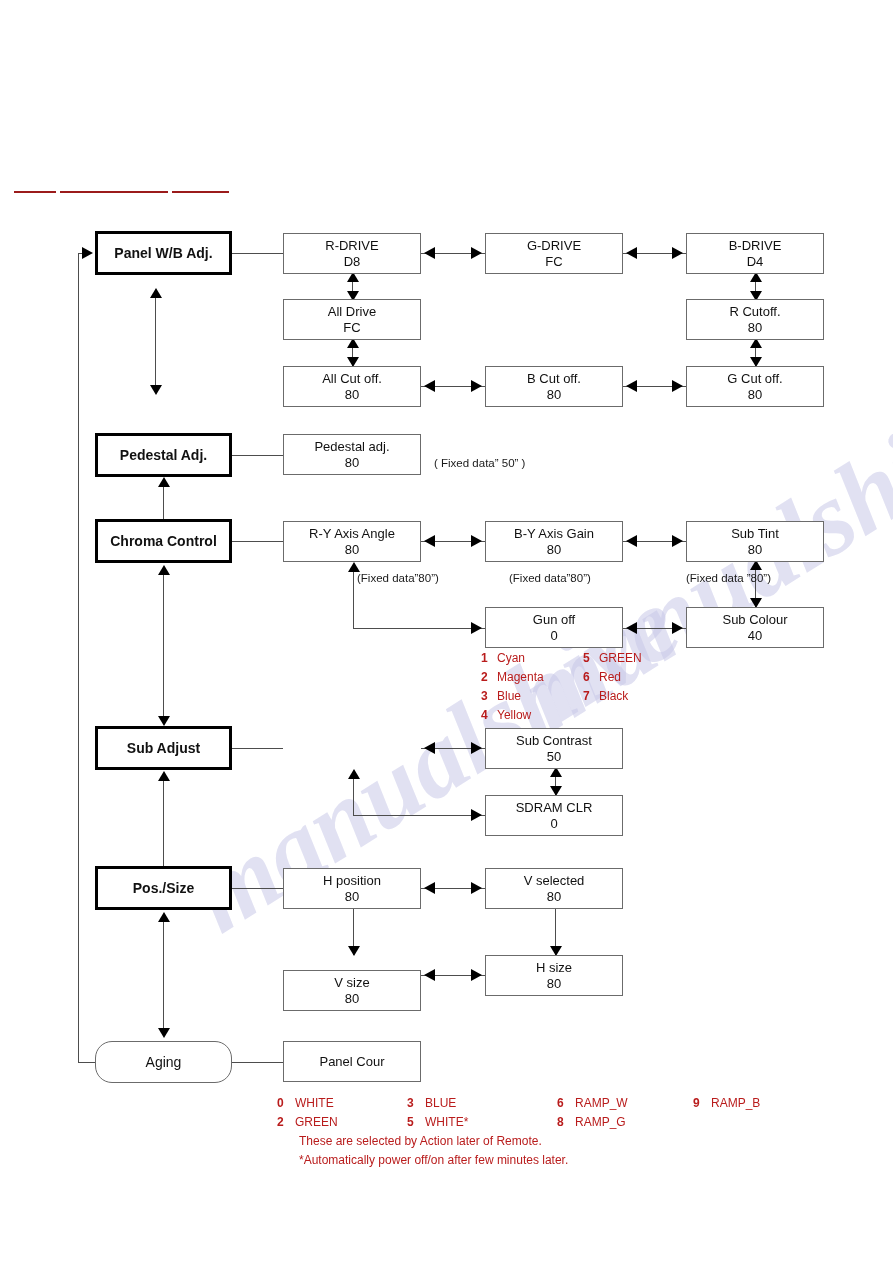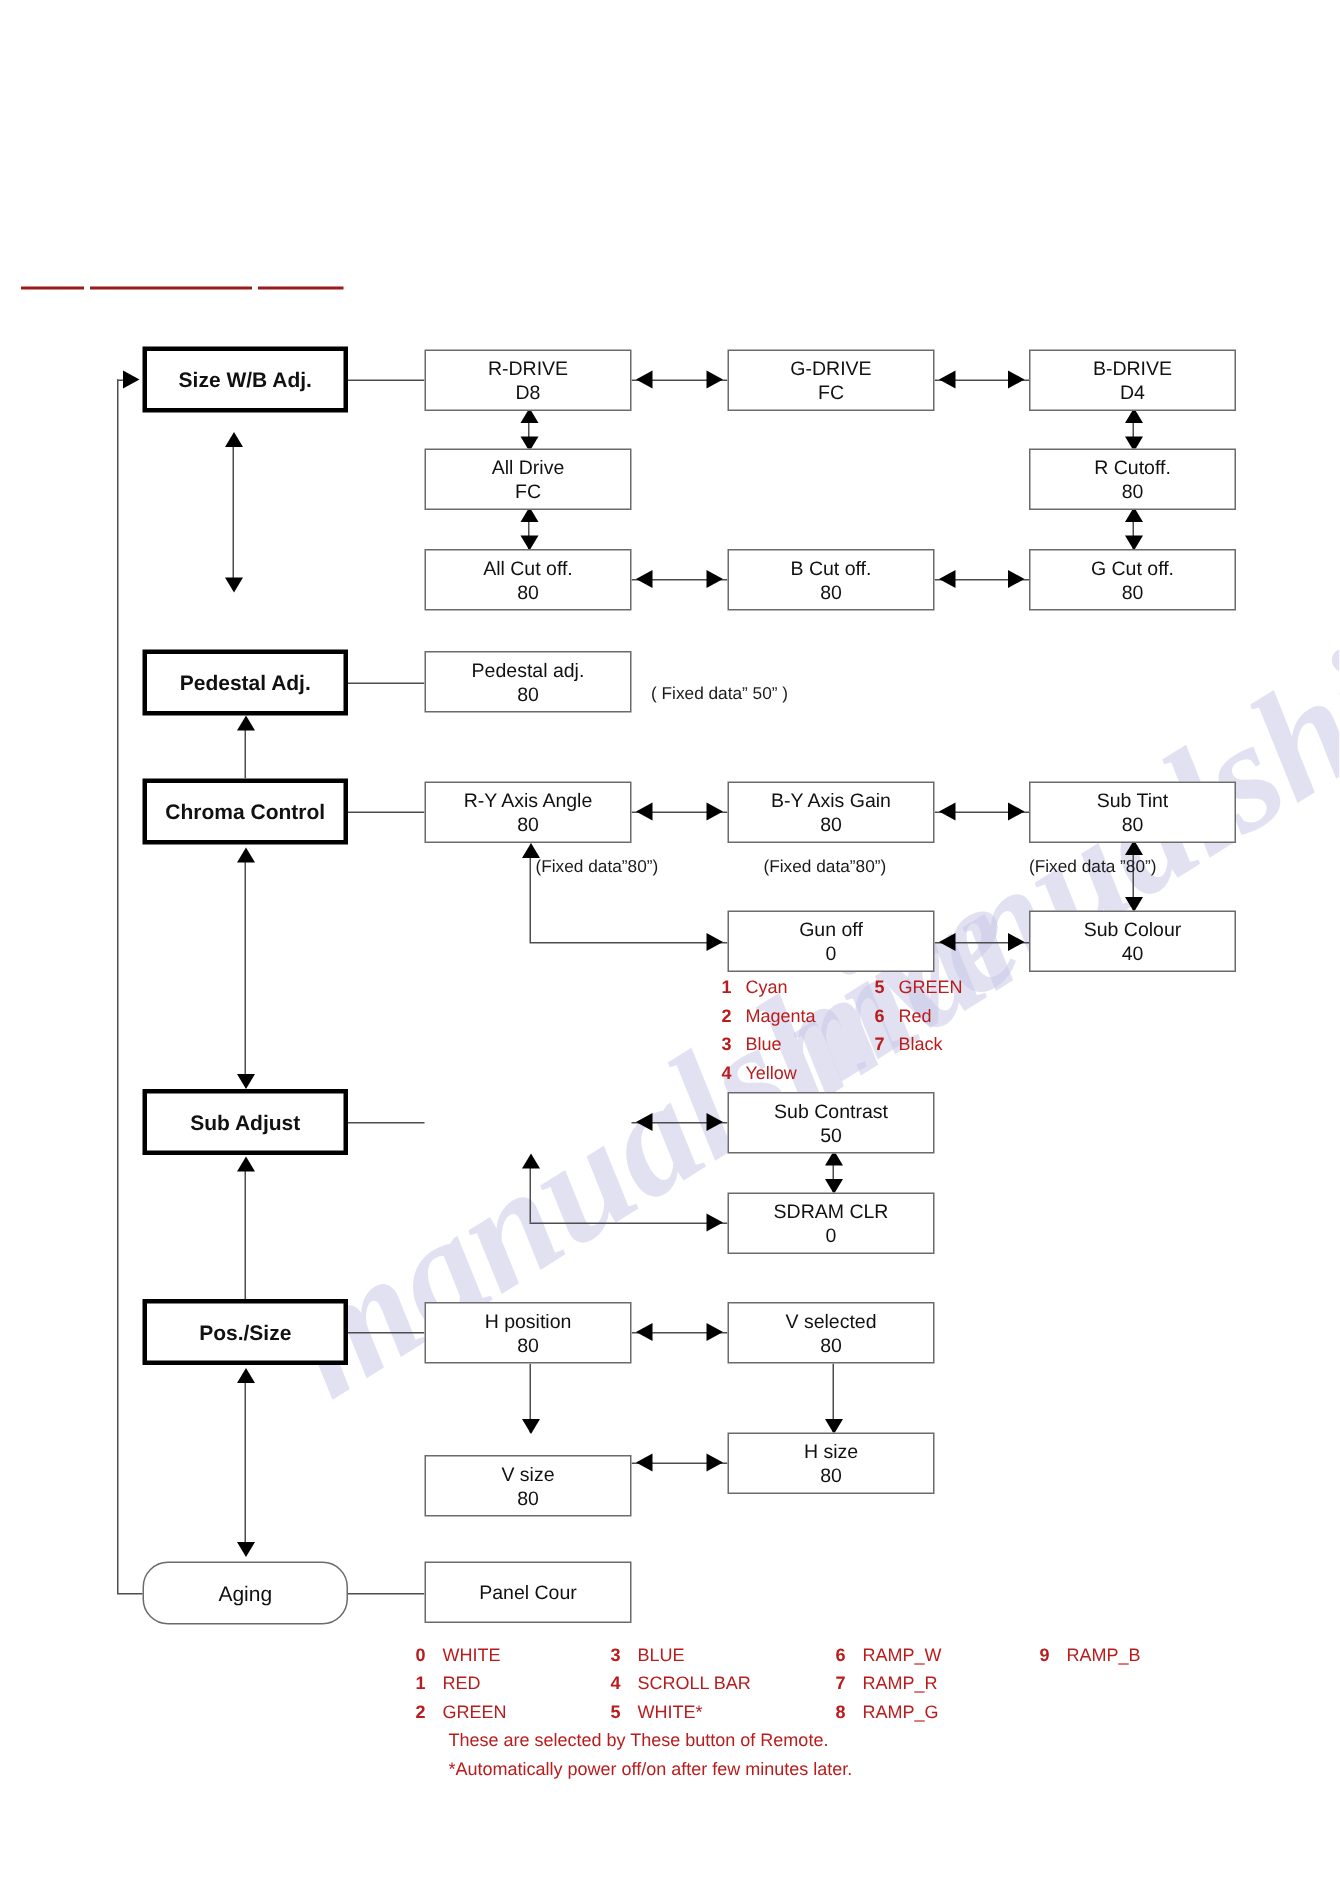--- a/index.html
+++ b/index.html
@@ -127,21 +127,21 @@
 <div id="page">
 
   <div class="watermark" id="wm-a">manualshive</div>
   <div class="watermark" id="wm-b">manualshive . com</div>
 
   <div class="rule" style="left:14px;  top:191px; width:42px;"></div>
   <div class="rule" style="left:60px;  top:191px; width:108px;"></div>
   <div class="rule" style="left:172px; top:191px; width:57px;"></div>
 
   <div class="box menu" id="b-panelwb" style="left:95px; top:231px; width:137px; height:44px;">
-    <span class="ttl">Size W/B Adj.</span>
+    <span class="ttl">Panel W/B Adj.</span>
   </div>
 
   <div class="box menu" id="b-pedestal" style="left:95px; top:433px; width:137px; height:44px;">
     <span class="ttl">Pedestal Adj.</span>
   </div>
 
   <div class="box menu" id="b-chroma" style="left:95px; top:519px; width:137px; height:44px;">
     <span class="ttl">Chroma Control</span>
   </div>
 
@@ -280,26 +280,23 @@
 
   <div class="box" style="left:283px; top:1041px; width:138px; height:41px;">
     <span class="ttl">Panel Cour</span>
   </div>
 
   <div class="legend" id="panelcour-legend" style="left:277px; top:1096px;">
     <div class="row">
       <span class="num">0</span><span class="lbl c1">WHITE</span><span class="num">3</span><span class="lbl c2">BLUE</span><span class="num">6</span><span class="lbl c3">RAMP_W</span><span class="num">9</span><span class="lbl">RAMP_B</span>
     </div>
     <div class="row">
-      <span class="num">1</span><span class="lbl c1">RED</span><span class="num">4</span><span class="lbl c2">SCROLL  BAR</span><span class="num">7</span><span class="lbl c3">RAMP_R</span>
-    </div>
-    <div class="row">
       <span class="num">2</span><span class="lbl c1">GREEN</span><span class="num">5</span><span class="lbl c2">WHITE*</span><span class="num">8</span><span class="lbl c3">RAMP_G</span>
     </div>
-    <div class="foot">These are selected by These button of Remote.</div>
+    <div class="foot">These are selected by Action later of Remote.</div>
     <div class="foot">*Automatically power off/on after few minutes later.</div>
   </div>
 
   <div class="ln v" style="left:78px; top:253px; height:809px;"></div>
   <div class="ln h" style="left:78px; top:1062px; width:17px;"></div>
   <div class="ln h" style="left:78px; top:253px; width:6px;"></div>
   <div class="ar right" style="left:82px; top:247px;"></div>
 
   <div class="ln h" style="left:232px; top:253px; width:51px;"></div>
 

